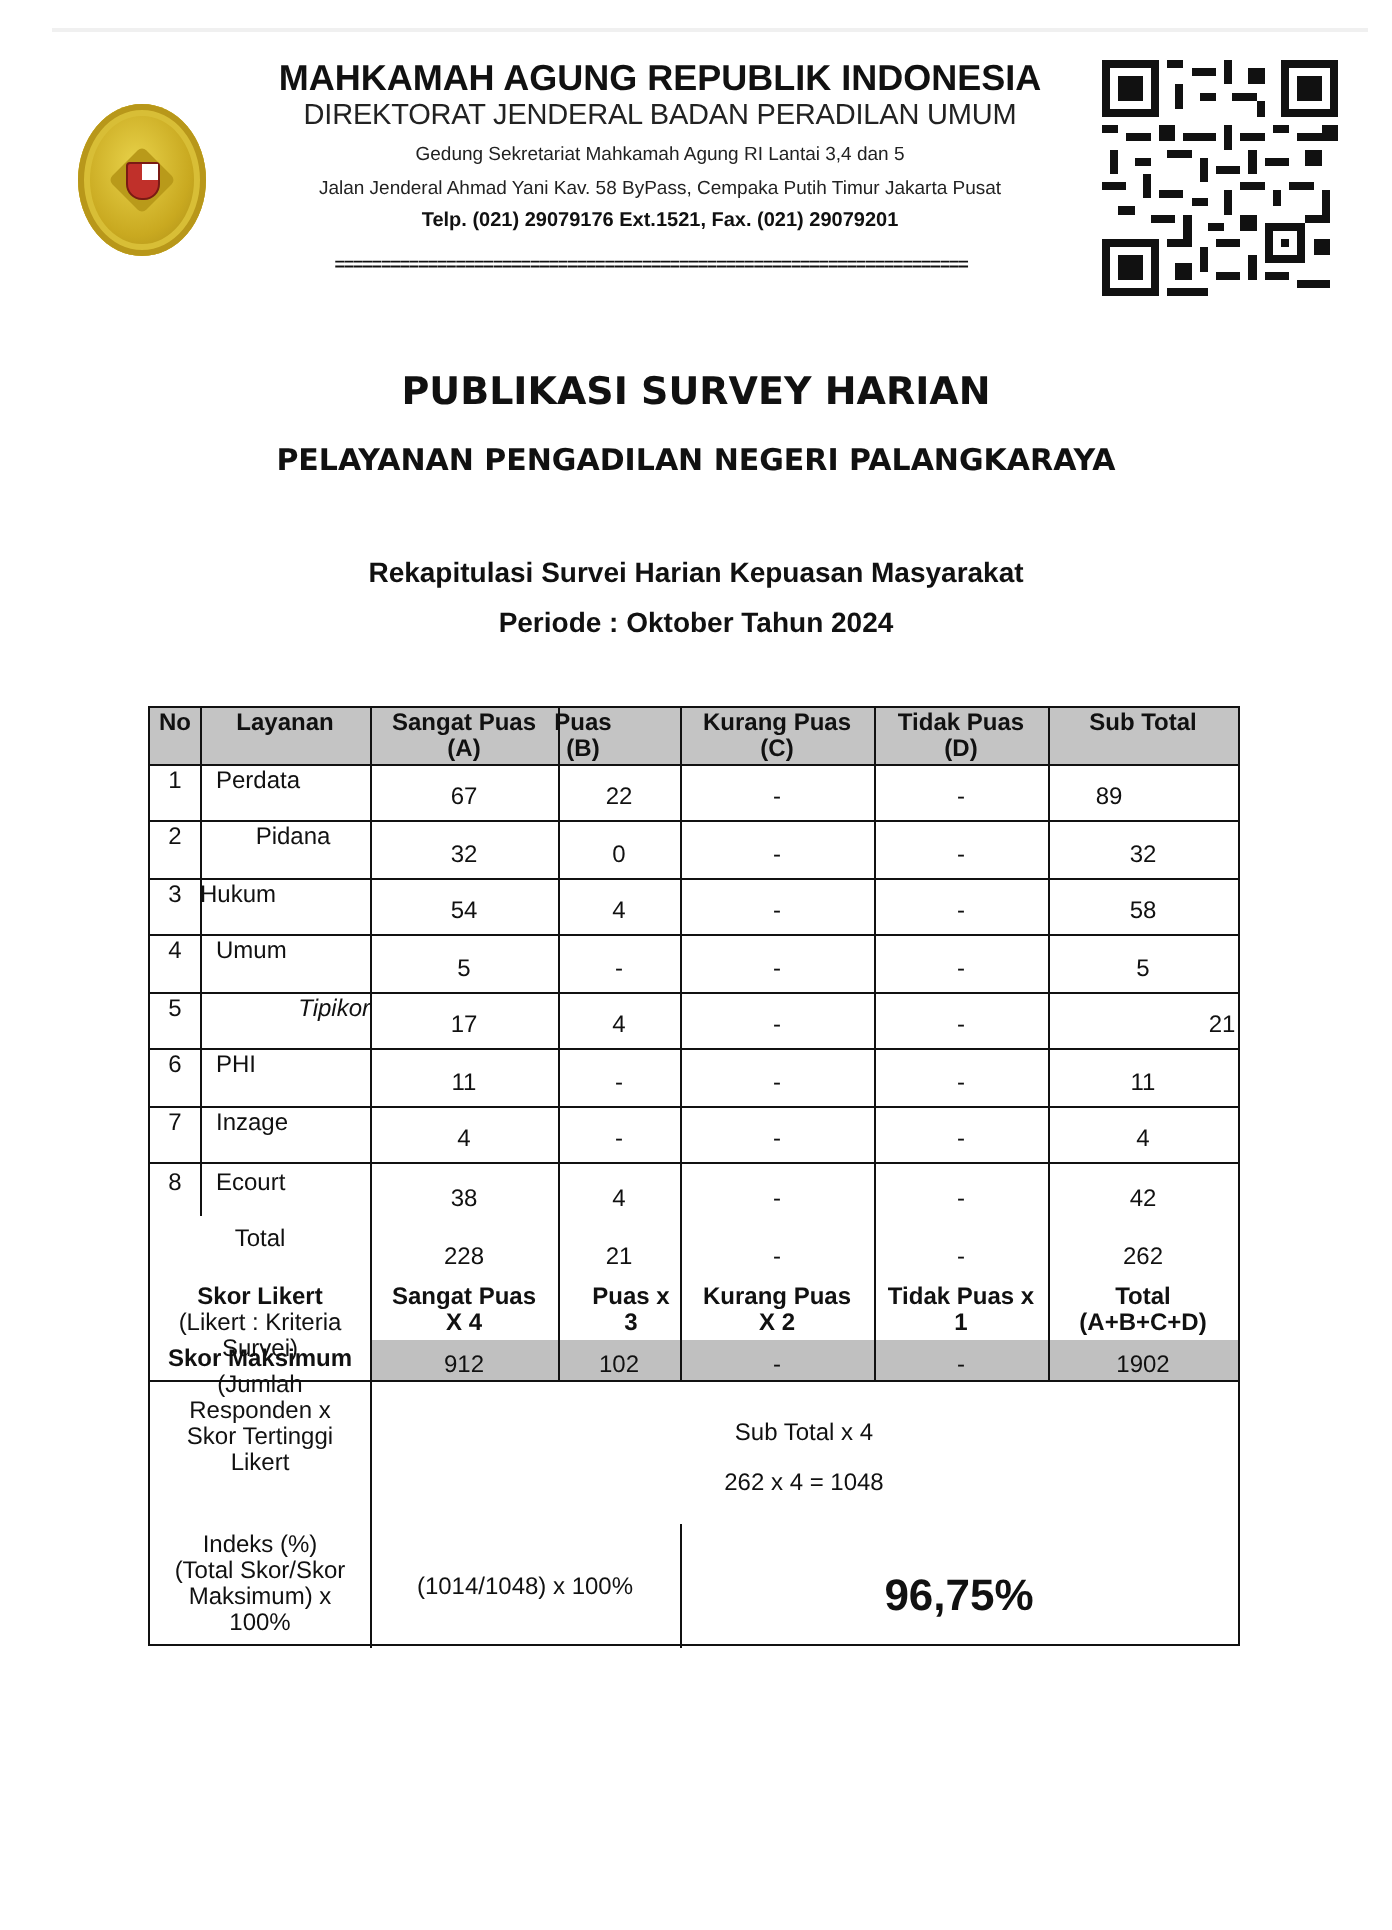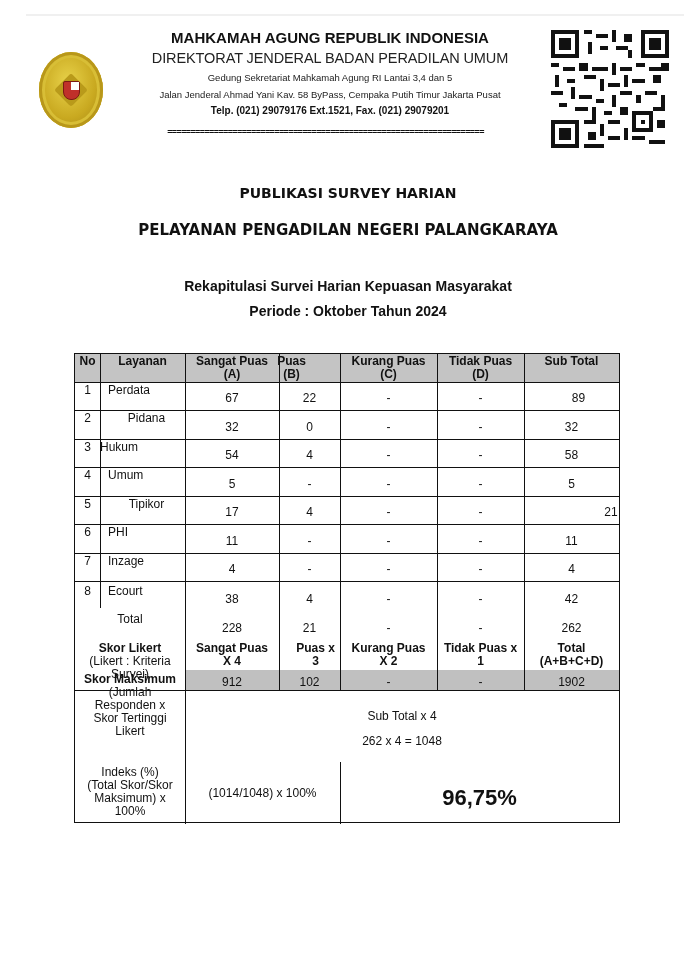--- a/index.html
+++ b/index.html
@@ -5,30 +5,30 @@
   html, body { margin: 0; padding: 0; background: #ffffff; }
   body { width: 696px; height: 965px; position: relative; overflow: hidden; font-family: "Liberation Sans", sans-serif; color: #111; }
   .topline { position: absolute; left: 26px; top: 14px; width: 658px; height: 2px; background: #f0f0f0; }
   .logo { position: absolute; left: 39px; top: 52px; width: 64px; height: 76px; border-radius: 50%;
     background: radial-gradient(ellipse at 45% 40%, #e8d24a 0%, #c9a920 55%, #9a7d12 100%);
     box-shadow: inset 0 0 0 3px #b8971a, inset 0 0 0 6px #d8be36; }
   .logo .star { position: absolute; left: 20px; top: 26px; width: 24px; height: 24px; background: #b99a1a; transform: rotate(45deg); border-radius: 3px; }
   .logo .shield { position: absolute; left: 24px; top: 29px; width: 15px; height: 17px; background: #c0302a; border-radius: 2px 2px 8px 8px; border: 1px solid #7a1a14; }
   .logo .shield::after { content: ""; position: absolute; left: 7px; top: 0; width: 8px; height: 8px; background: #fff; }
   .hdr { position: absolute; left: 130px; width: 400px; text-align: center; white-space: nowrap; }
-  .h1 { top: 29px; font-size: 15px; font-weight: bold; }
+  .h1 { top: 29px; font-size: 18px; font-weight: bold; }
   .h2 { top: 50px; font-size: 14.5px; color: #222; letter-spacing: -0.1px; }
   .h3 { top: 72px; font-size: 9.5px; color: #222; }
   .h4 { top: 89px; font-size: 9.5px; color: #222; }
   .h5 { top: 105px; font-size: 10px; font-weight: bold; }
   .h6 { top: 127px; font-size: 9px; font-weight: bold; letter-spacing: -0.6px; overflow: hidden; left: 137px; width: 377px; }
   .qr { position: absolute; left: 551px; top: 30px; width: 118px; height: 118px; background: #fff; }
   .qr svg { width: 118px; height: 118px; display: block; }
   .title { position: absolute; left: 0; width: 696px; text-align: center; font-weight: bold; font-family: "DejaVu Sans", sans-serif; }
-  .t1 { top: 185px; font-size: 14px; text-align: center; }
+  .t1 { top: 185px; font-size: 19px; text-align: center; }
   .t2 { top: 221px; font-size: 15px; }
   .sub { position: absolute; left: 0; width: 696px; text-align: center; font-weight: bold; font-size: 14px; }
   .s1 { top: 278px; }
   .s2 { top: 303px; }
 
   .tbl { position: absolute; left: 74px; top: 353px; width: 546px; height: 470px; border: 1.2px solid #111; box-sizing: border-box; font-size: 12px; }
   .cell { position: absolute; box-sizing: border-box; text-align: center; line-height: 13px; }
   .vline { position: absolute; width: 1.2px; background: #111; }
   .hline { position: absolute; height: 1.2px; background: #111; }
   .hdrbg { position: absolute; left: 0; top: 0; width: 100%; height: 28px; background: #c4c4c4; }
@@ -170,21 +170,21 @@
   </div>
   <div class="cell b" style="left:449px;top:1px;width:95px;">Sub Total</div>
 
   <div style="position:absolute;left:0;top:28px;width:100%;height:28px;">
     <div class="cell" style="left:0;top:2px;width:25px;">1</div>
     <div class="cell" style="left:25px;top:2px;width:85px;text-align:left;padding-left:8px;">Perdata</div>
     <div class="cell" style="left:110px;top:10px;width:94px;">67</div>
     <div class="cell" style="left:204px;top:10px;width:61px;">22</div>
     <div class="cell" style="left:265px;top:10px;width:97px;">-</div>
     <div class="cell" style="left:362px;top:10px;width:87px;">-</div>
-    <div class="cell" style="left:456px;top:10px;width:95px;">89</div>
+    <div class="cell" style="left:432px;top:10px;width:95px;">89</div>
   </div>
   <div style="position:absolute;left:0;top:56px;width:100%;height:29px;">
     <div class="cell" style="left:0;top:2px;width:25px;">2</div>
     <div class="cell" style="left:25px;top:2px;width:85px;text-align:center;padding-left:8px;">Pidana</div>
     <div class="cell" style="left:110px;top:11px;width:94px;">32</div>
     <div class="cell" style="left:204px;top:11px;width:61px;">0</div>
     <div class="cell" style="left:265px;top:11px;width:97px;">-</div>
     <div class="cell" style="left:362px;top:11px;width:87px;">-</div>
     <div class="cell" style="left:449px;top:11px;width:95px;">32</div>
   </div>
@@ -201,21 +201,21 @@
     <div class="cell" style="left:0;top:2px;width:25px;">4</div>
     <div class="cell" style="left:25px;top:2px;width:85px;text-align:left;padding-left:8px;">Umum</div>
     <div class="cell" style="left:110px;top:11px;width:94px;">5</div>
     <div class="cell" style="left:204px;top:11px;width:61px;">-</div>
     <div class="cell" style="left:265px;top:11px;width:97px;">-</div>
     <div class="cell" style="left:362px;top:11px;width:87px;">-</div>
     <div class="cell" style="left:449px;top:11px;width:95px;">5</div>
   </div>
   <div style="position:absolute;left:0;top:142px;width:100%;height:28px;">
     <div class="cell" style="left:0;top:2px;width:25px;">5</div>
-    <div class="cell" style="left:25px;top:2px;width:85px;text-align:center;padding-left:8px;">Tipikor</div>
+    <div class="cell" style="left:25px;top:2px;width:85px;text-align:right;padding-left:8px;font-style:italic;">Tipikor</div>
     <div class="cell" style="left:110px;top:10px;width:94px;">17</div>
     <div class="cell" style="left:204px;top:10px;width:61px;">4</div>
     <div class="cell" style="left:265px;top:10px;width:97px;">-</div>
     <div class="cell" style="left:362px;top:10px;width:87px;">-</div>
     <div class="cell" style="left:473px;top:10px;width:95px;padding-left:31px;">21</div>
   </div>
   <div style="position:absolute;left:0;top:170px;width:100%;height:29px;">
     <div class="cell" style="left:0;top:2px;width:25px;">6</div>
     <div class="cell" style="left:25px;top:2px;width:85px;text-align:left;padding-left:8px;">PHI</div>
     <div class="cell" style="left:110px;top:11px;width:94px;">11</div>

